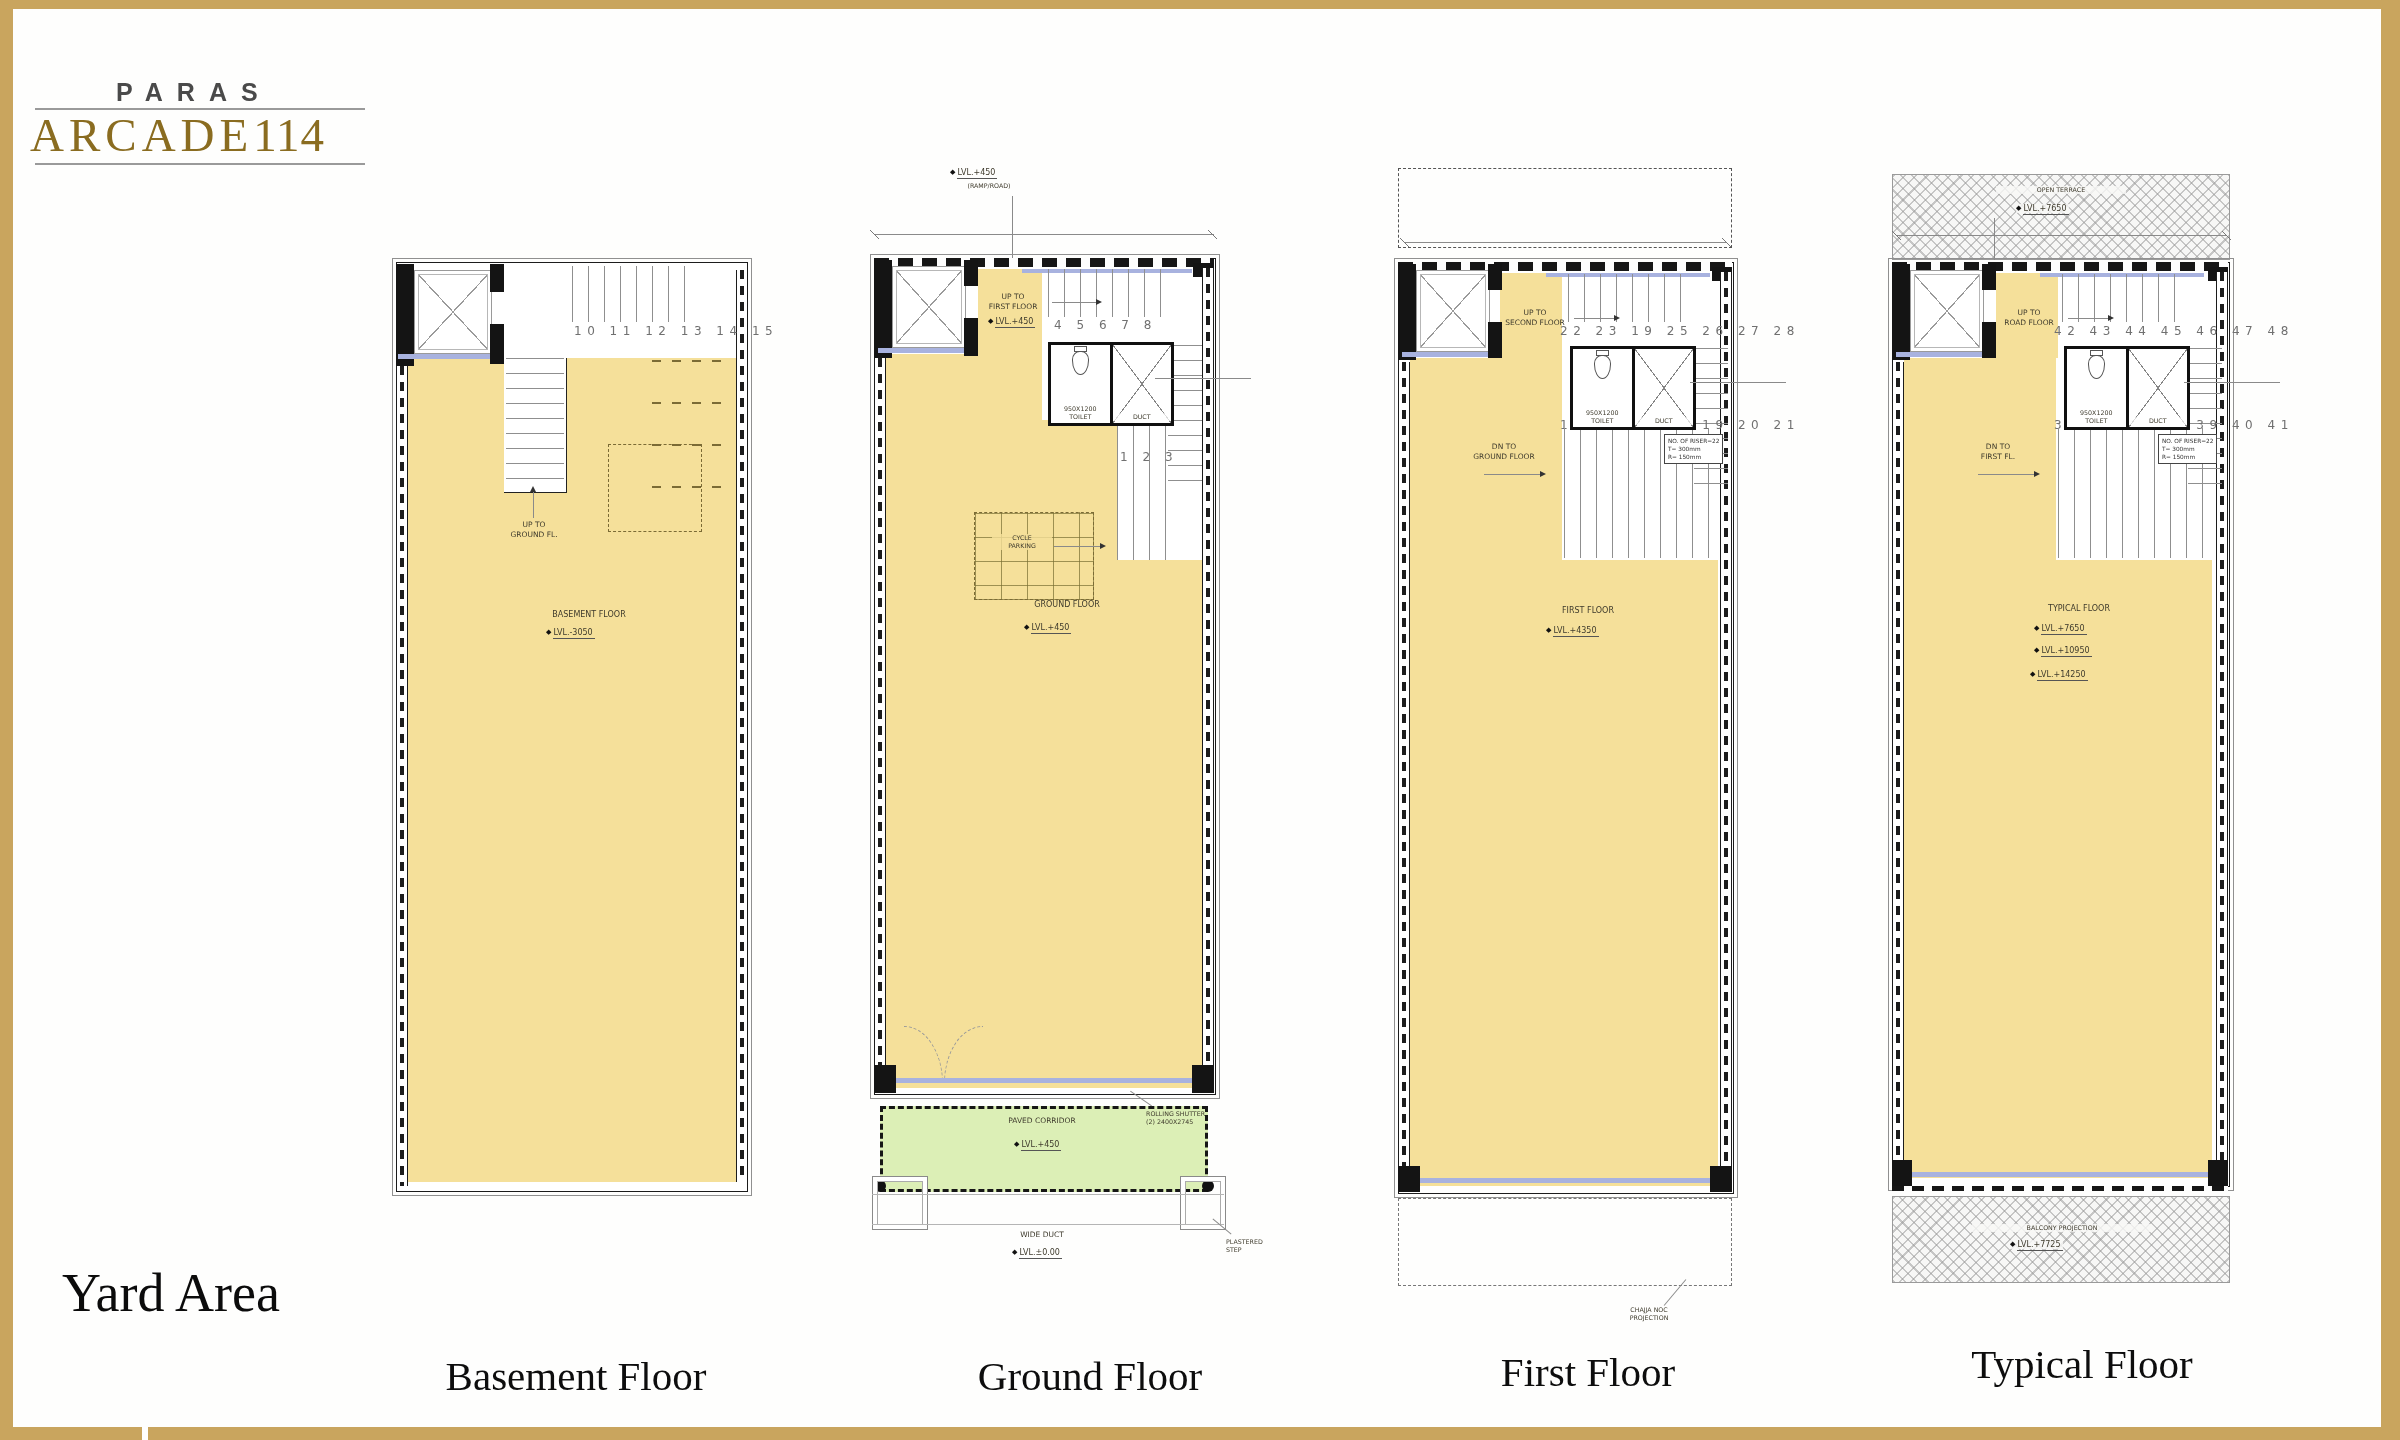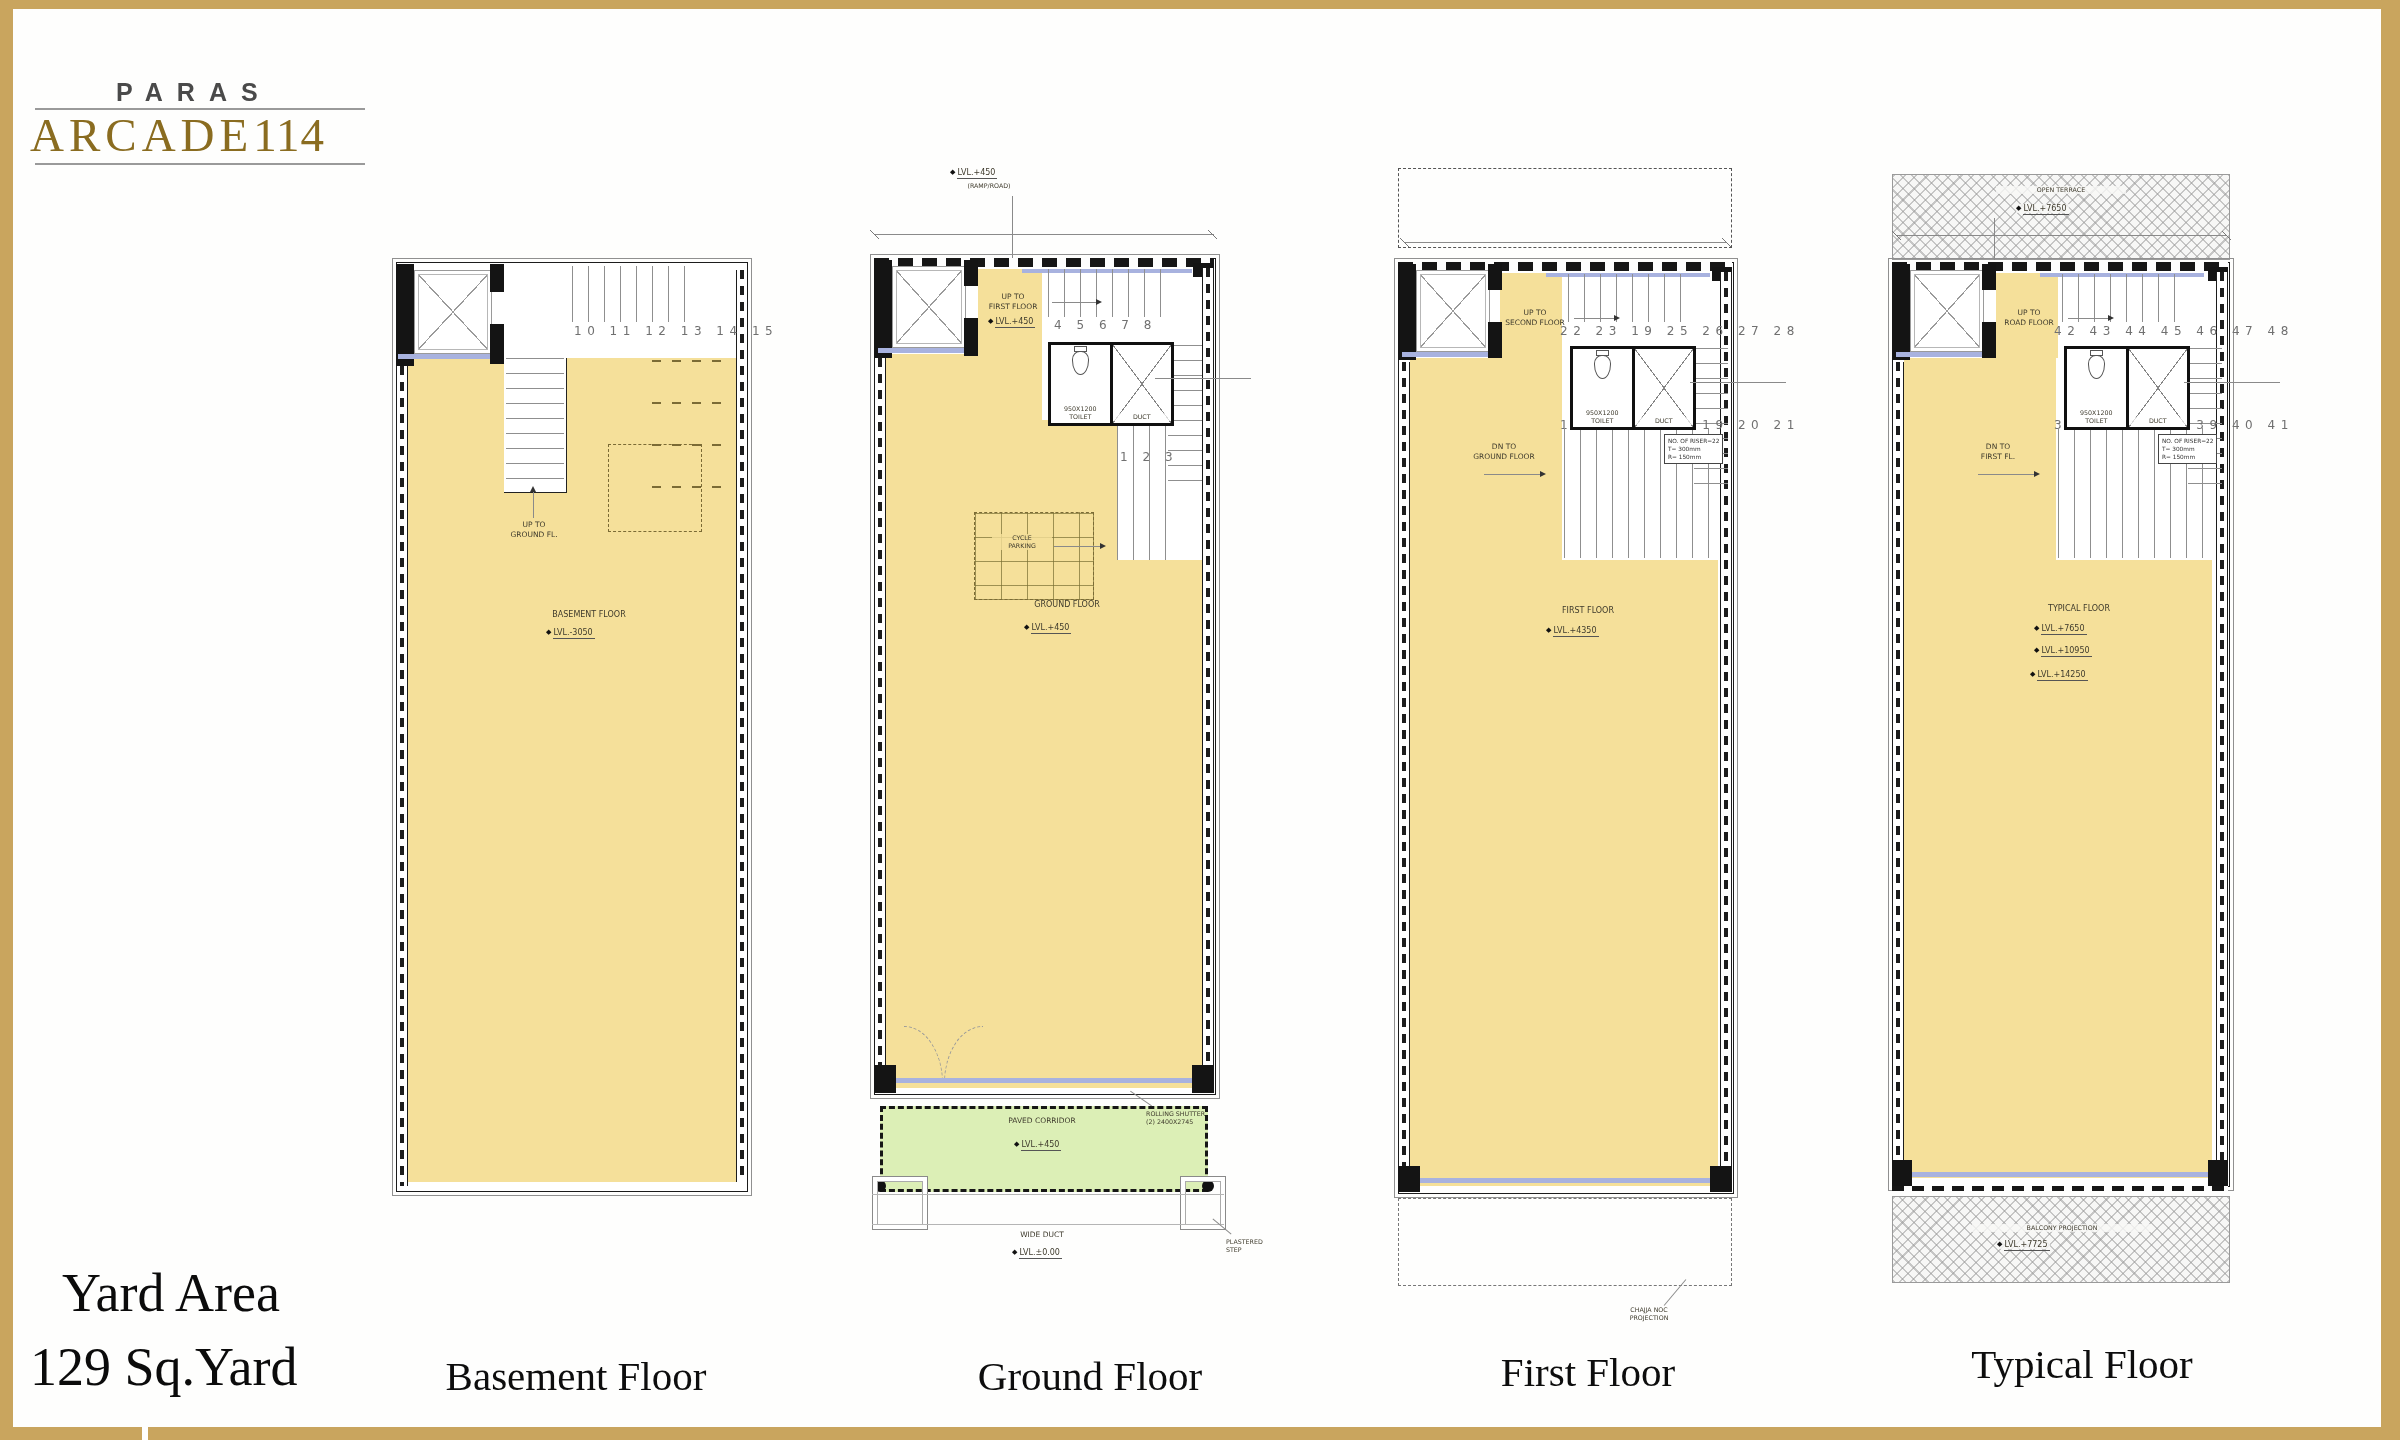--- a/index.html
+++ b/index.html
@@ -368,24 +368,23 @@
     <div class="lvl" style="left:148px;top:458px;"><span class="mk">◆</span><b>LVL.+7650</b></div>
     <div class="lvl" style="left:148px;top:480px;"><span class="mk">◆</span><b>LVL.+10950</b></div>
     <div class="lvl" style="left:144px;top:504px;"><span class="mk">◆</span><b>LVL.+14250</b></div>
 
     <div class="blue" style="left:18px;top:1006px;width:308px;height:5px;"></div>
     <div class="blk" style="left:6px;top:994px;width:20px;height:26px;"></div>
     <div class="blk" style="left:322px;top:994px;width:20px;height:26px;"></div>
     <div class="dashline" style="left:6px;top:1020px;width:336px;"></div>
     <div class="hatch" style="left:6px;top:1030px;width:336px;height:85px;"></div>
     <div class="lbl small" style="left:86px;top:1058px;width:180px;background:rgba(247,247,246,.8);">BALCONY PROJECTION</div>
-    <div class="lvl" style="left:111px;top:1074px;background:rgba(247,247,246,.8);"><span class="mk">◆</span><b>LVL.+7725</b></div>
+    <div class="lvl" style="left:124px;top:1074px;background:rgba(247,247,246,.8);"><span class="mk">◆</span><b>LVL.+7725</b></div>
   </div>
 
 
   <div class="plot1" style="left:62px;top:1262px;">Yard Area</div>
-  <div class="plot2" style="left:30px;top:1336px;">129 Sq.Yard</div>
   <div class="cap" style="left:404px;top:1352px;width:344px;text-align:center;">Basement Floor</div>
   <div class="cap" style="left:918px;top:1352px;width:344px;text-align:center;">Ground Floor</div>
   <div class="cap" style="left:1416px;top:1348px;width:344px;text-align:center;">First Floor</div>
   <div class="cap" style="left:1910px;top:1340px;width:344px;text-align:center;">Typical Floor</div>
 
 </div>
 
 </body></html>

